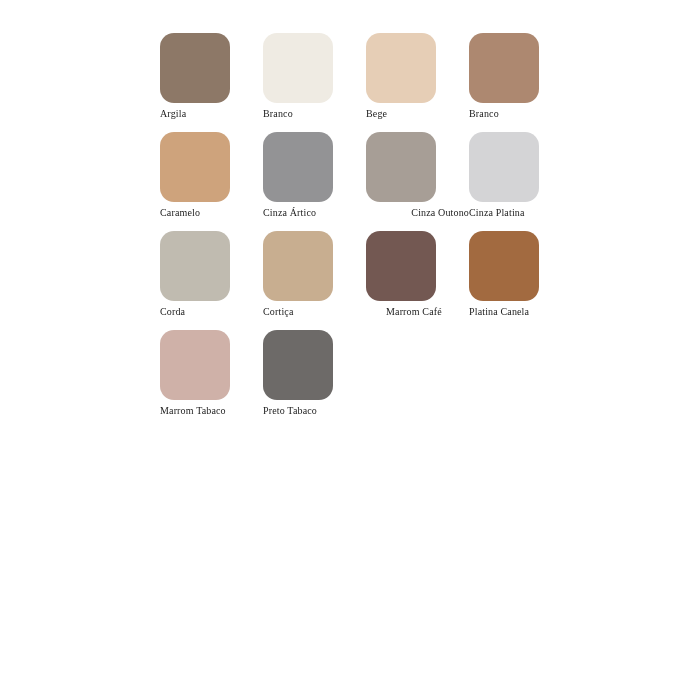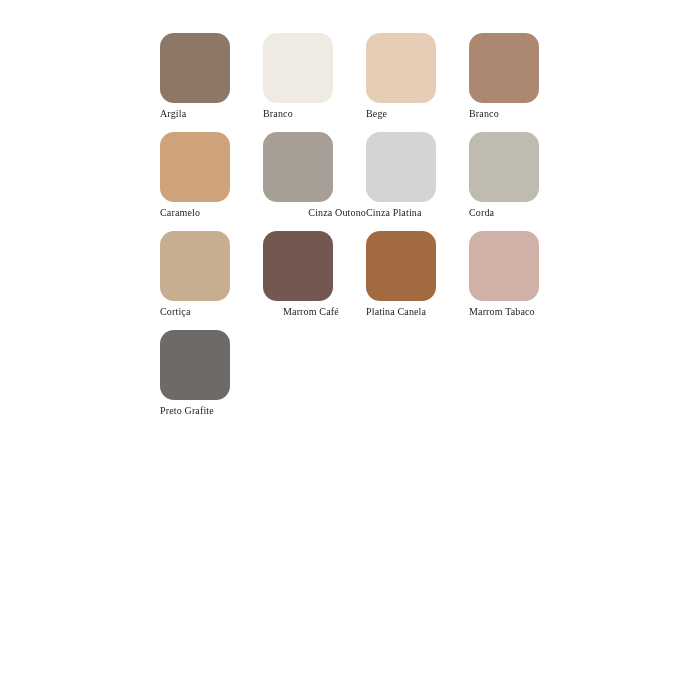--- a/index.html
+++ b/index.html
@@ -79,20 +79,24 @@
       </div>
       <div class="swatch-cell">
         <div class="swatch-chip" style="background-color: rgb(173, 136, 112);"></div>
         <div class="swatch-label" style="color: rgb(28, 28, 28);">Branco</div>
       </div>
       <div class="swatch-cell">
         <div class="swatch-chip" style="background-color: rgb(206, 163, 124);"></div>
         <div class="swatch-label" style="color: rgb(28, 28, 28);">Caramelo</div>
       </div>
       <div class="swatch-cell">
+        <div class="swatch-chip" style="background-color: rgb(147, 147, 149);"></div>
+        <div class="swatch-label" style="color: rgb(28, 28, 28);">Cinza Ártico</div>
+      </div>
+      <div class="swatch-cell">
         <div class="swatch-chip" style="background-color: rgb(167, 158, 150);"></div>
         <div class="swatch-label" style="color: rgb(28, 28, 28); text-align: right;">Cinza Outono</div>
       </div>
       <div class="swatch-cell">
         <div class="swatch-chip" style="background-color: rgb(212, 212, 214);"></div>
         <div class="swatch-label" style="color: rgb(28, 28, 28);">Cinza Platina</div>
       </div>
       <div class="swatch-cell">
         <div class="swatch-chip" style="background-color: rgb(192, 187, 176);"></div>
         <div class="swatch-label" style="color: rgb(28, 28, 28);">Corda</div>
@@ -108,16 +112,16 @@
       <div class="swatch-cell">
         <div class="swatch-chip" style="background-color: rgb(162, 106, 64);"></div>
         <div class="swatch-label" style="color: rgb(28, 28, 28);">Platina Canela</div>
       </div>
       <div class="swatch-cell">
         <div class="swatch-chip" style="background-color: rgb(207, 177, 168);"></div>
         <div class="swatch-label" style="color: rgb(28, 28, 28);">Marrom Tabaco</div>
       </div>
       <div class="swatch-cell">
         <div class="swatch-chip" style="background-color: rgb(109, 106, 104);"></div>
-        <div class="swatch-label" style="color: rgb(28, 28, 28);">Preto Grafite</div>
+        <div class="swatch-label" style="color: rgb(28, 28, 28);">Preto Tabaco</div>
       </div>
     </div>
 </div>
 
 </body></html>

